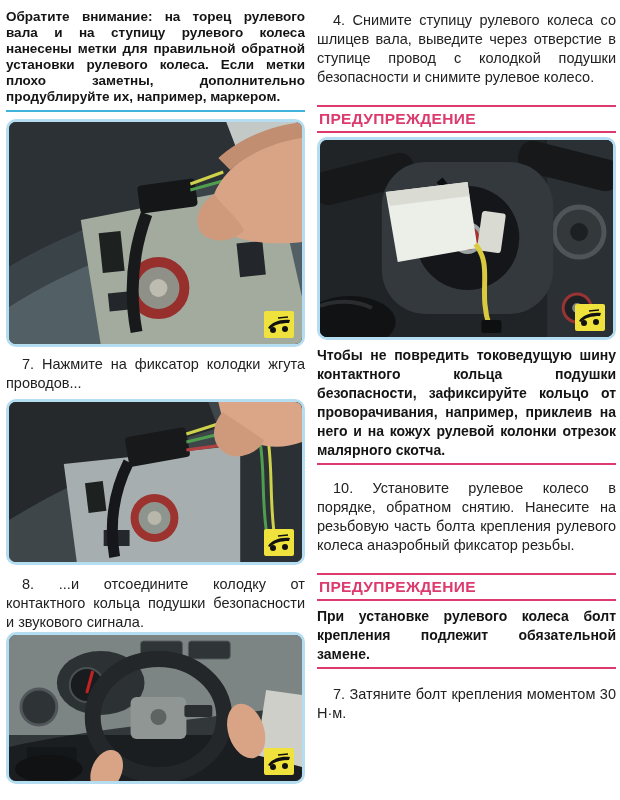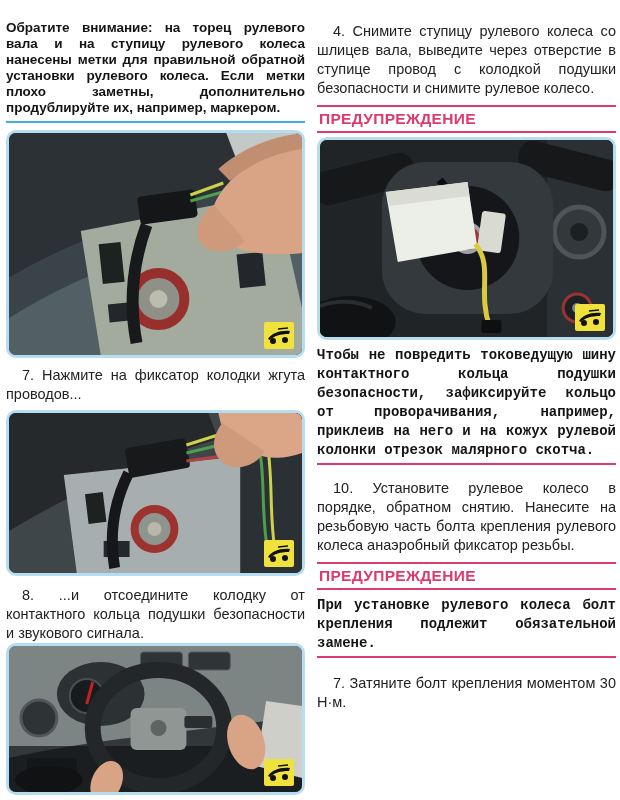--- a/index.html
+++ b/index.html
@@ -1,35 +1,35 @@
 <!DOCTYPE html>
 <html><head>
 <meta charset="utf-8">
 <style>
   * { margin:0; padding:0; box-sizing:border-box; }
   html,body { background:#ffffff; }
   body { font-family:"Liberation Sans", sans-serif; color:#1b1b1b; }
-  .page { position:relative; width:620px; height:800px; background:#fff; padding:20px 6px 0 6px;
+  .page { position:relative; width:620px; height:800px; background:#fff; padding:9px 6px 0 6px;
           display:flex; gap:12px; overflow:hidden; }
   .col { width:299px; flex:0 0 299px; }
 
   .note-text { font-size:13.5px; line-height:16px; font-weight:bold; text-align:justify; color:#141414; }
   .note-rule { height:2px; background:#3fb3da; margin-top:5px; margin-bottom:7px; }
 
   .step { font-size:14.5px; line-height:19px; text-align:justify; text-indent:16px; color:#222; }
   .step-7 { margin-top:8px; margin-bottom:6px; }
   .step-8 { margin-top:10px; margin-bottom:0; }
   .step-9 { margin-top:2px; }
   .step-10 { margin-top:14px; }
   .step-11 { margin-top:16px; }
 
-  .warn-header { margin-top:7px; }
+  .warn-header { margin-top:18px; }
   .warn-rule { height:2px; background:#dd3a6e; }
   .warn-title { font-size:15.5px; font-weight:bold; color:#dd3a6e; letter-spacing:0.3px; padding:3px 0 3px 2px; }
-  .warn-text { font-size:14px; line-height:19px; font-weight:bold; text-align:justify; color:#141414; margin-top:6px;font-family:Liberation Mono, monospace; }
+  .warn-text { font-size:14px; line-height:19px; font-weight:bold; text-align:justify; color:#141414; margin-top:6px; }
   .warn-text-rule { height:2px; background:#dd3a6e; margin-top:3px; }
 
   .photo { position:relative; border:3px solid #b4ddf1; border-radius:10px; overflow:hidden; background:#3c4347; }
   .photo svg { display:block; width:100%; height:100%; }
   .photo-1 { height:228px; }
   .photo-2 { height:166px; margin-top:2px; }
   .photo-3 { height:152px; }
   .photo-4 { height:203px; margin-top:4px; }
 
   .badge { position:absolute; right:8px; bottom:6px; width:30px; height:27px; background:#f0e23c;

